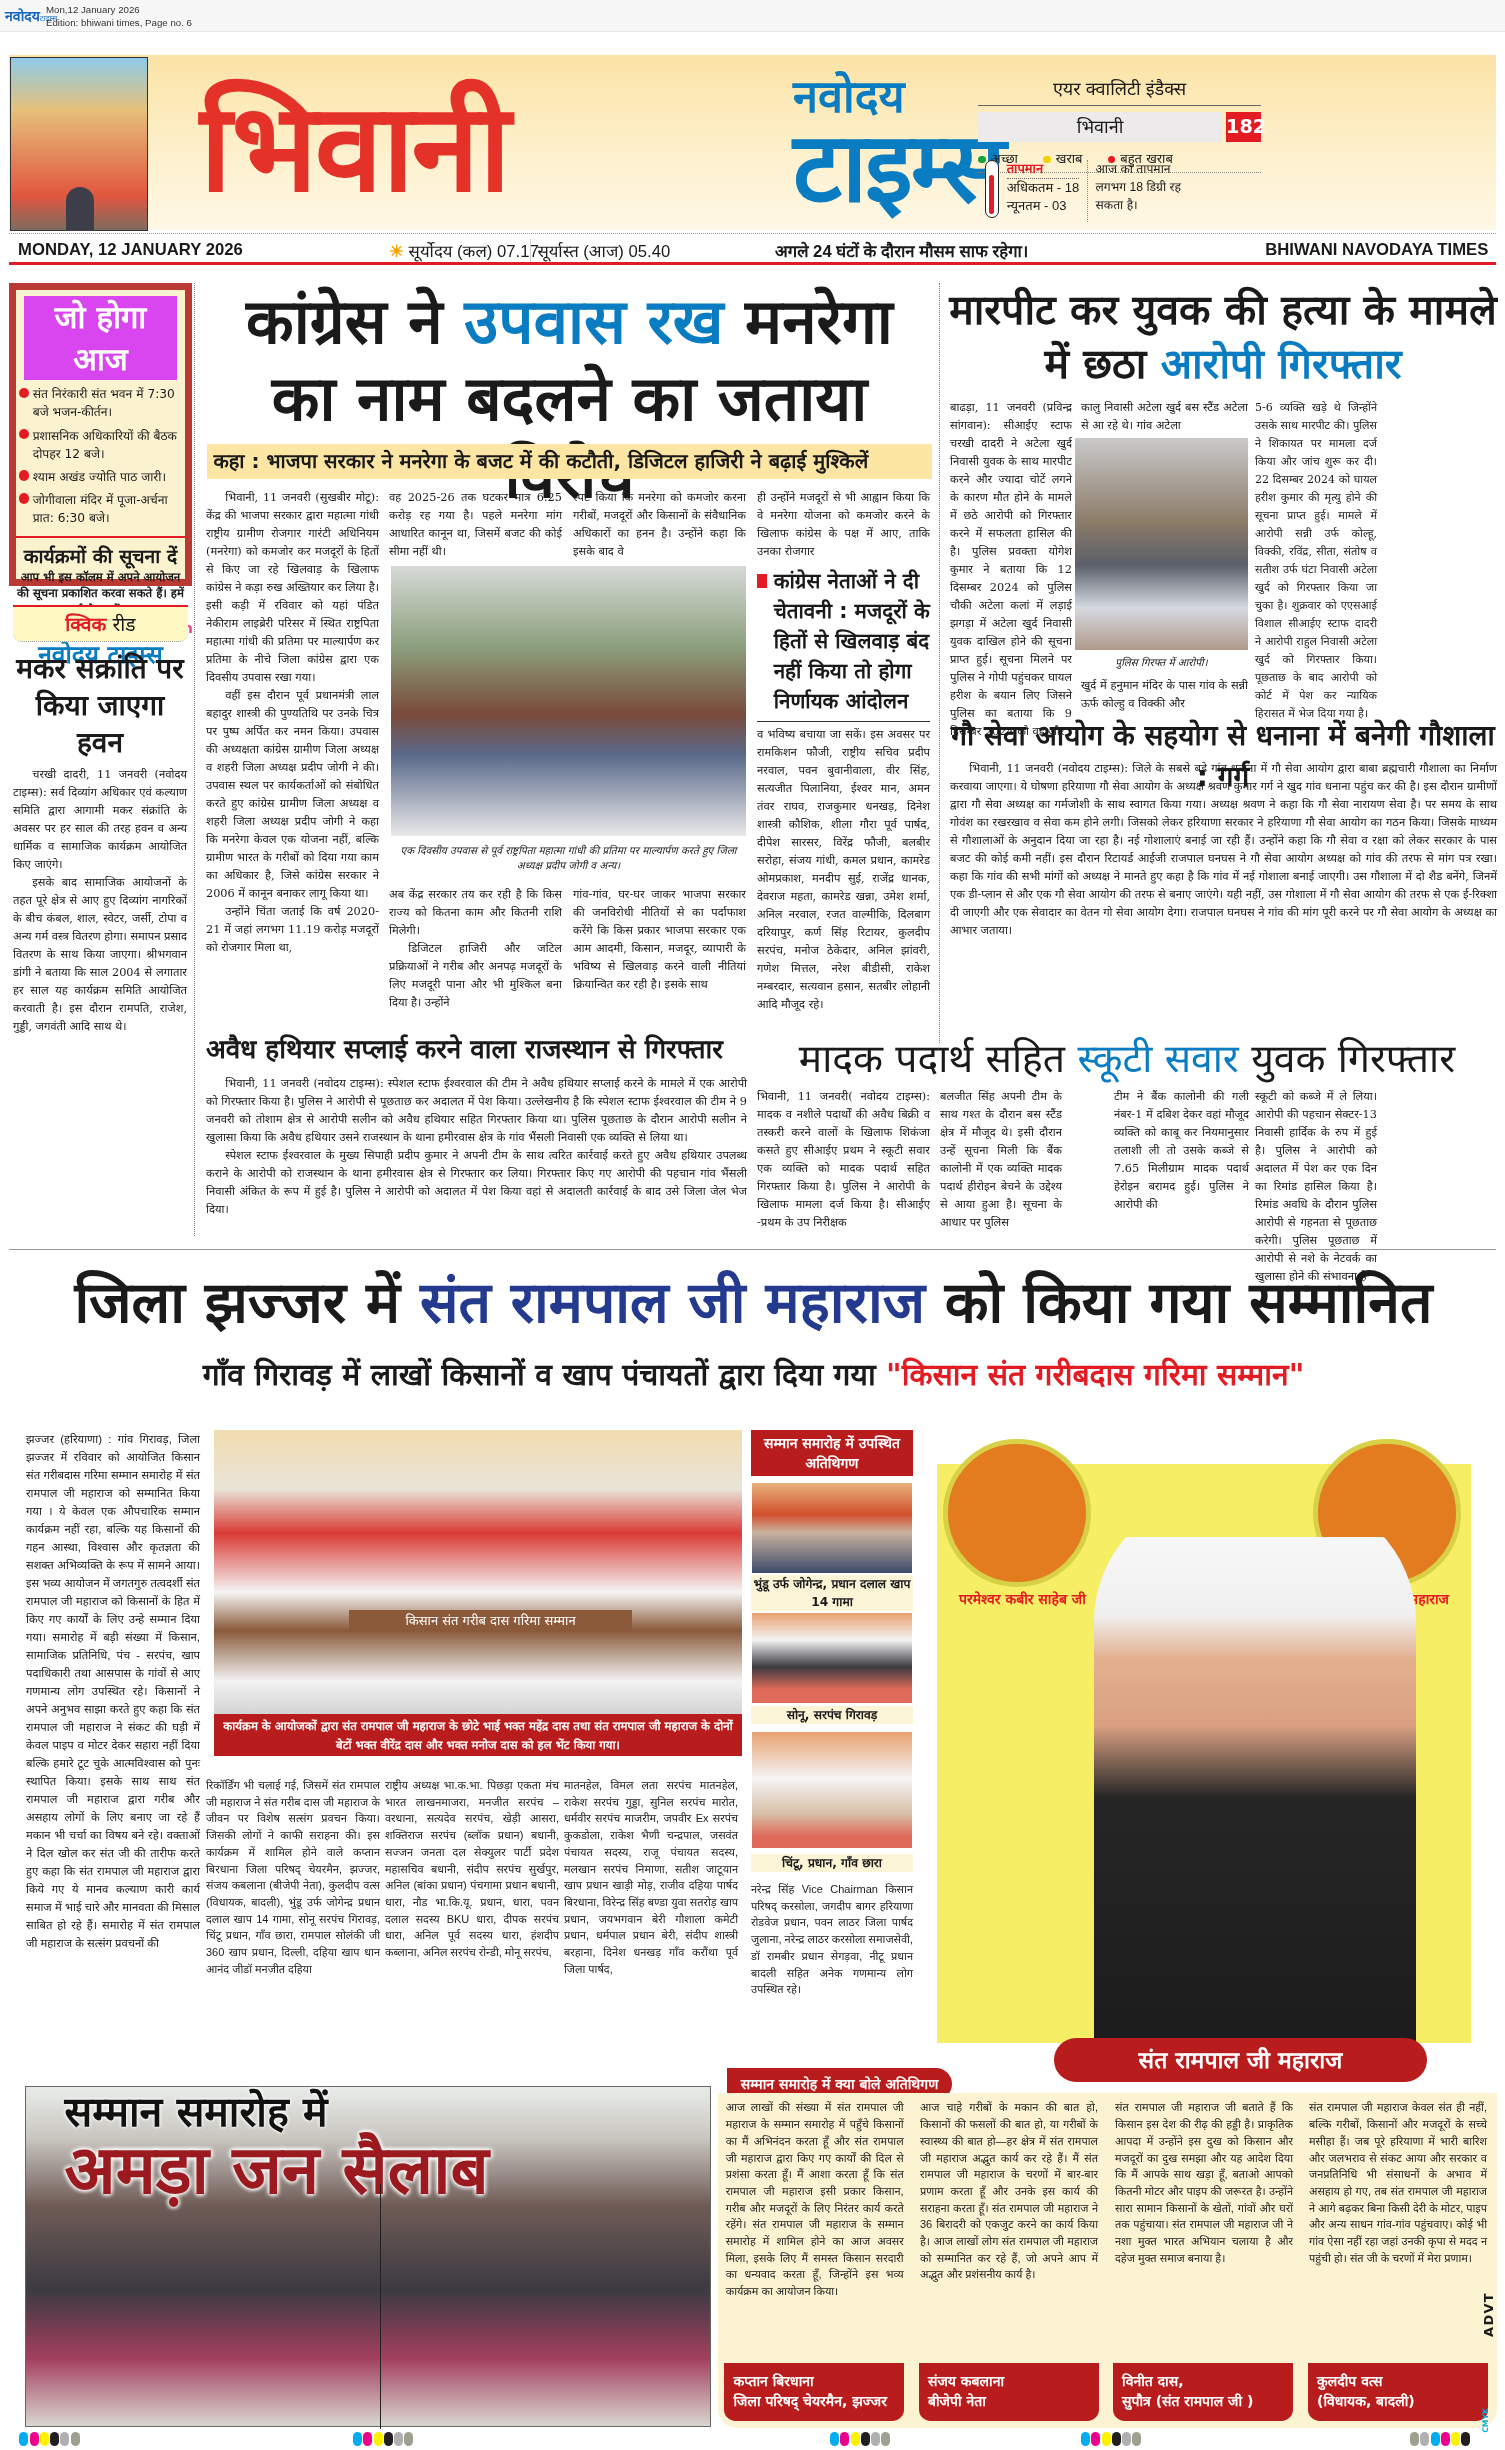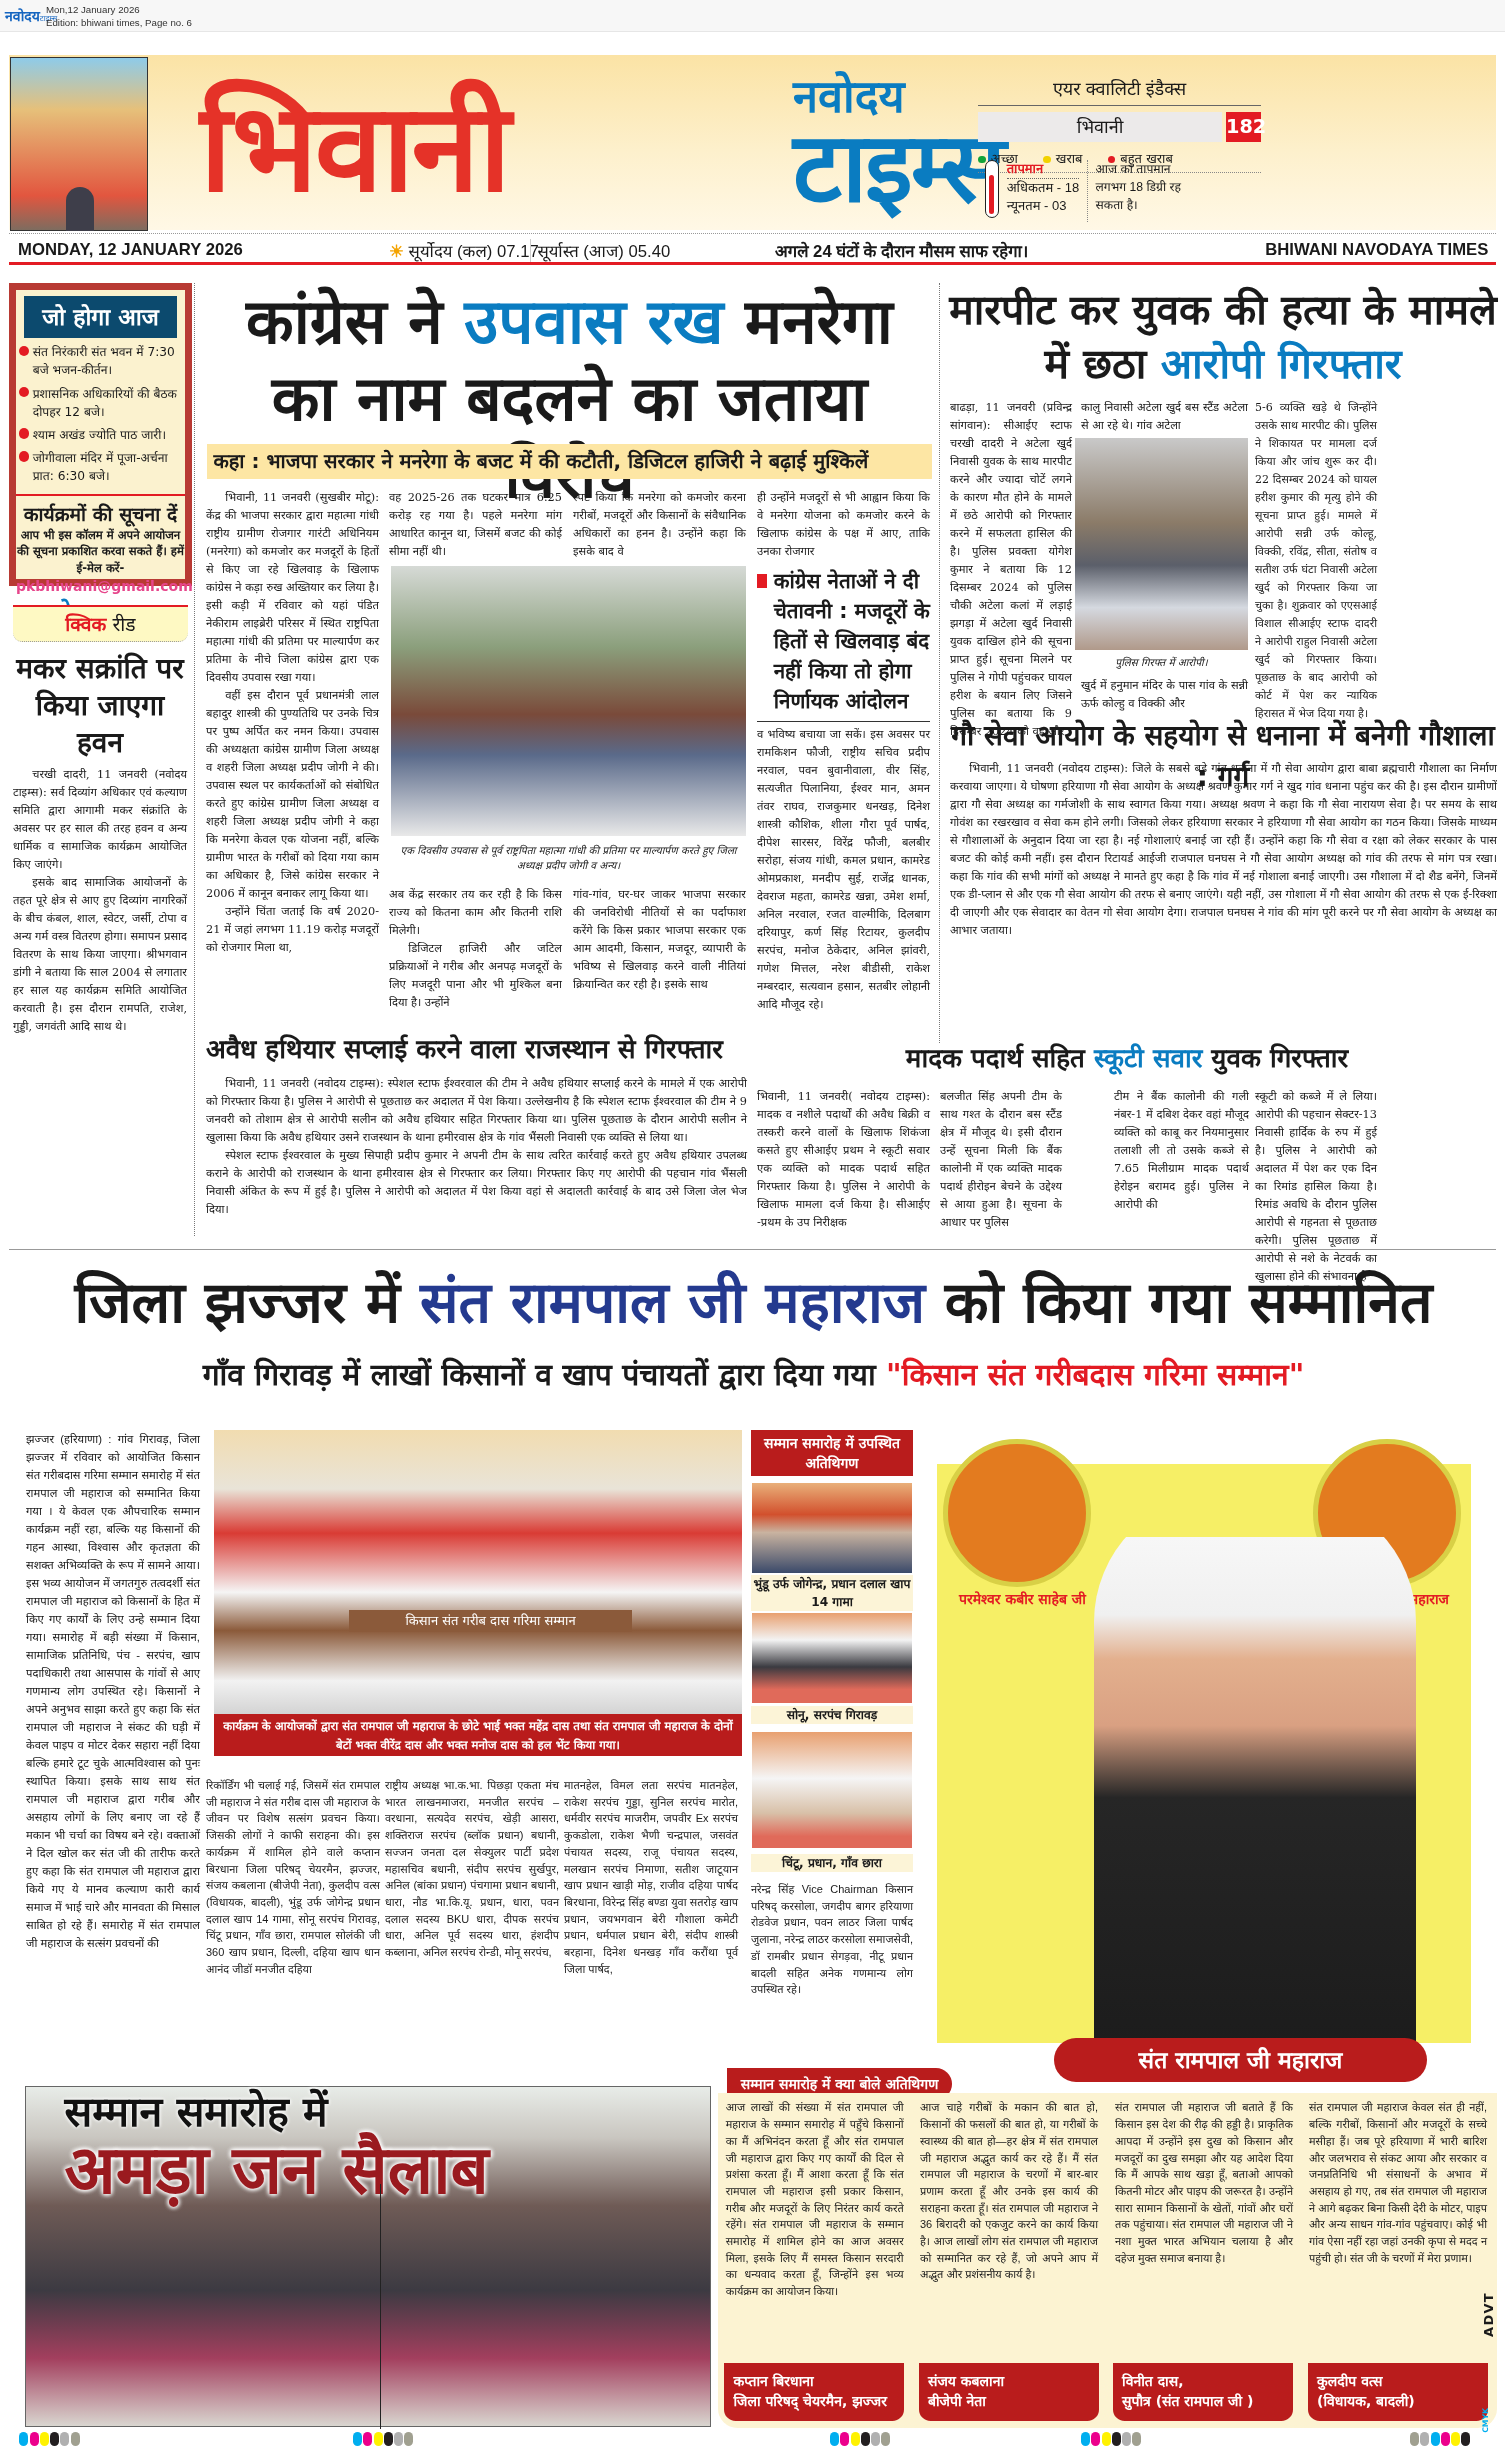--- a/index.html
+++ b/index.html
@@ -30,21 +30,21 @@
 .tempbox .t2{font-size:12.2px;line-height:18px;border-left:0.6px dotted #888;padding-left:7.7px}
 .dateline{left:9px;top:233px;width:1487px;height:32px;border-top:1.3px dotted #999;border-bottom:3.2px solid #e31b23;font-family:"Liberation Sans",sans-serif}
 .dateline .d{position:absolute;left:9px;top:6.4px;font-weight:bold;font-size:16.7px}
 .dateline .sun{position:absolute;left:380px;top:5.1px;font-size:16.7px}
 .dateline .sun b{color:#f4a300}
 .dateline .sset{position:absolute;left:521px;top:5.1px;font-size:16.7px;border-left:1.3px solid #ccc;padding-left:6.4px}
 .dateline .wx{position:absolute;left:766px;top:5.1px;font-size:16.7px;font-weight:bold}
 .dateline .bnt{position:absolute;right:7.7px;top:6.4px;font-weight:bold;font-size:16.7px}
 .col-rule{border-left:0.6px dotted #777}
 .sidebox{left:9px;top:283px;width:183px;height:303px;background:#fbf2cf;border:7.7px solid #b83a33}
-.sidebox .hd{margin:6.4px 7.7px 5.1px;background:#0c4a6e;color:#fff;font-weight:bold;font-size:23px;text-align:center;line-height:42px}
+.sidebox .hd{margin:6.4px 7.7px 5.1px;background:#d946ef;color:#fff;font-weight:bold;font-size:31px;text-align:center;line-height:42px}
 .sidebox li{list-style:none;font-size:12.2px;line-height:18px;margin:0 5.1px 5.1px 16.7px;position:relative}
 .sidebox li::before{content:"";position:absolute;left:-14px;top:2.6px;width:10.3px;height:10.3px;background:#e31b23;border-radius:50%}
 .sidebox .sub{text-align:center;font-size:19.3px;font-weight:bold;margin-top:9px;border-top:2.6px solid #e31b23;padding-top:3.9px}
 .sidebox .p{text-align:center;font-size:11.6px;font-weight:bold;line-height:16.7px}
 .sidebox .mail{text-align:center;color:#e6458b;font-size:14px;font-weight:bold;line-height:18px}
 .sidebox .brand{text-align:center;color:#0a7cc1;font-weight:bold;font-size:24.5px}
 .quick{left:13px;top:605px;width:175px;height:37px;background:#fef9c3;border-top:2.6px solid #e31b23;border-radius:0 0 9px 9px;border-bottom:1.3px dotted #999;text-align:center;font-size:19.3px;line-height:35px}
 .quick b{color:#e31b23}
 .head2{text-align:center;font-weight:bold;font-size:28px;line-height:37px}
 .body{font-family:"DejaVu Serif",serif;font-size:11.3px;line-height:18px;text-align:justify}
@@ -186,21 +186,21 @@
 <div class="abs body" style="left:950px;top:760px;width:547px">
     <p>भिवानी, 11 जनवरी (नवोदय टाइम्स): जिले के सबसे बड़े गांव धनाना में गौ सेवा आयोग द्वारा बाबा ब्रह्मचारी गौशाला का निर्माण करवाया जाएगा। ये घोषणा हरियाणा गौ सेवा आयोग के अध्यक्ष श्रवण कुमार गर्ग ने खुद गांव धनाना पहुंच कर की है। इस दौरान ग्रामीणों द्वारा गौ सेवा अध्यक्ष का गर्मजोशी के साथ स्वागत किया गया। अध्यक्ष श्रवण ने कहा कि गौ सेवा नारायण सेवा है। पर समय के साथ गोवंश का रखरखाव व सेवा कम होने लगी। जिसको लेकर हरियाणा सरकार ने हरियाणा गौ सेवा आयोग का गठन किया। जिसके माध्यम से गौशालाओं के अनुदान दिया जा रहा है। नई गोशालाएं बनाई जा रही हैं। उन्होंने कहा कि गौ सेवा व रक्षा को लेकर सरकार के पास बजट की कोई कमी नहीं। इस दौरान रिटायर्ड आईजी राजपाल घनघस ने गौ सेवा आयोग अध्यक्ष को गांव की तरफ से मांग पत्र रखा। कहा कि गांव की सभी मांगों को अध्यक्ष ने मानते हुए कहा है कि गांव में नई गोशाला बनाई जाएगी। उस गौशाला में दो शैड बनेंगे, जिनमें एक डी-प्लान से और एक गौ सेवा आयोग की तरफ से बनाए जाएंगे। यही नहीं, उस गोशाला में गौ सेवा आयोग की तरफ से एक ई-रिक्शा दी जाएगी और एक सेवादार का वेतन गो सेवा आयोग देगा। राजपाल घनघस ने गांव की मांग पूरी करने पर गौ सेवा आयोग के अध्यक्ष का आभार जताया।</p>
   </div>
 
 <div class="abs" style="left:206px;top:1030px;width:541px;font-weight:bold;font-size:26px;line-height:39px;text-align:left">अवैध हथियार सप्लाई करने वाला राजस्थान से गिरफ्तार</div>
 <div class="abs body" style="left:206px;top:1075px;width:541px">
   <p>भिवानी, 11 जनवरी (नवोदय टाइम्स): स्पेशल स्टाफ ईश्वरवाल की टीम ने अवैध हथियार सप्लाई करने के मामले में एक आरोपी को गिरफ्तार किया है। पुलिस ने आरोपी से पूछताछ कर अदालत में पेश किया। उल्लेखनीय है कि स्पेशल स्टाफ ईश्वरवाल की टीम ने 9 जनवरी को तोशाम क्षेत्र से आरोपी सलीन को अवैध हथियार सहित गिरफ्तार किया था। पुलिस पूछताछ के दौरान आरोपी सलीन ने खुलासा किया कि अवैध हथियार उसने राजस्थान के थाना हमीरवास क्षेत्र के गांव भैंसली निवासी एक व्यक्ति से लिया था।</p>
     <p>स्पेशल स्टाफ ईश्वरवाल के मुख्य सिपाही प्रदीप कुमार ने अपनी टीम के साथ त्वरित कार्रवाई करते हुए अवैध हथियार उपलब्ध कराने के आरोपी को राजस्थान के थाना हमीरवास क्षेत्र से गिरफ्तार कर लिया। गिरफ्तार किए गए आरोपी की पहचान गांव भैंसली निवासी अंकित के रूप में हुई है। पुलिस ने आरोपी को अदालत में पेश किया वहां से अदालती कार्रवाई के बाद उसे जिला जेल भेज दिया।</p>
 </div>
 
-<div class="abs" style="left:757px;top:1038px;width:740px;font-weight:bold;font-size:26px;line-height:41px;text-align:center"><span>मादक पदार्थ सहित </span><span style="color:#0a7cc1">स्कूटी सवार</span><span> युवक गिरफ्तार</span></div>
+<div class="abs" style="left:757px;top:1038px;width:740px;font-weight:normal;font-size:39px;line-height:41px;text-align:center"><span>मादक पदार्थ सहित </span><span style="color:#0a7cc1">स्कूटी सवार</span><span> युवक गिरफ्तार</span></div>
 <div class="abs body" style="left:757px;top:1088px;width:173px">भिवानी, 11 जनवरी( नवोदय टाइम्स): मादक व नशीले पदार्थों की अवैध बिक्री व तस्करी करने वालों के खिलाफ शिकंजा कसते हुए सीआईए प्रथम ने स्कूटी सवार एक व्यक्ति को मादक पदार्थ सहित गिरफ्तार किया है। पुलिस ने आरोपी के खिलाफ मामला दर्ज किया है। सीआईए -प्रथम के उप निरीक्षक</div>
 <div class="abs body" style="left:940px;top:1088px;width:122px">बलजीत सिंह अपनी टीम के साथ गश्त के दौरान बस स्टैंड क्षेत्र में मौजूद थे। इसी दौरान उन्हें सूचना मिली कि बैंक कालोनी में एक व्यक्ति मादक पदार्थ हीरोइन बेचने के उद्देश्य से आया हुआ है। सूचना के आधार पर पुलिस</div>
 
 <div class="abs body" style="left:1114px;top:1088px;width:135px">टीम ने बैंक कालोनी की गली नंबर-1 में दबिश देकर वहां मौजूद व्यक्ति को काबू कर नियमानुसार तलाशी ली तो उसके कब्जे से 7.65 मिलीग्राम मादक पदार्थ हेरोइन बरामद हुई। पुलिस ने आरोपी की</div>
 <div class="abs body" style="left:1255px;top:1088px;width:122px">स्कूटी को कब्जे में ले लिया। आरोपी की पहचान सेक्टर-13 निवासी हार्दिक के रुप में हुई है। पुलिस ने आरोपी को अदालत में पेश कर एक दिन का रिमांड हासिल किया है। रिमांड अवधि के दौरान पुलिस आरोपी से गहनता से पूछताछ करेगी। पुलिस पूछताछ में आरोपी से नशे के नेटवर्क का खुलासा होने की संभावना है</div>
 
 <div class="abs big-band"></div>
 <div class="abs bh1"><span>जिला झज्जर में </span><span class="nv">संत रामपाल जी महाराज</span><span> को किया गया सम्मानित</span></div>
 <div class="abs bh2"><span>गाँव गिरावड़ में लाखों किसानों व खाप पंचायतों द्वारा दिया गया </span><span class="rd">"किसान संत गरीबदास गरिमा सम्मान"</span></div>
 

